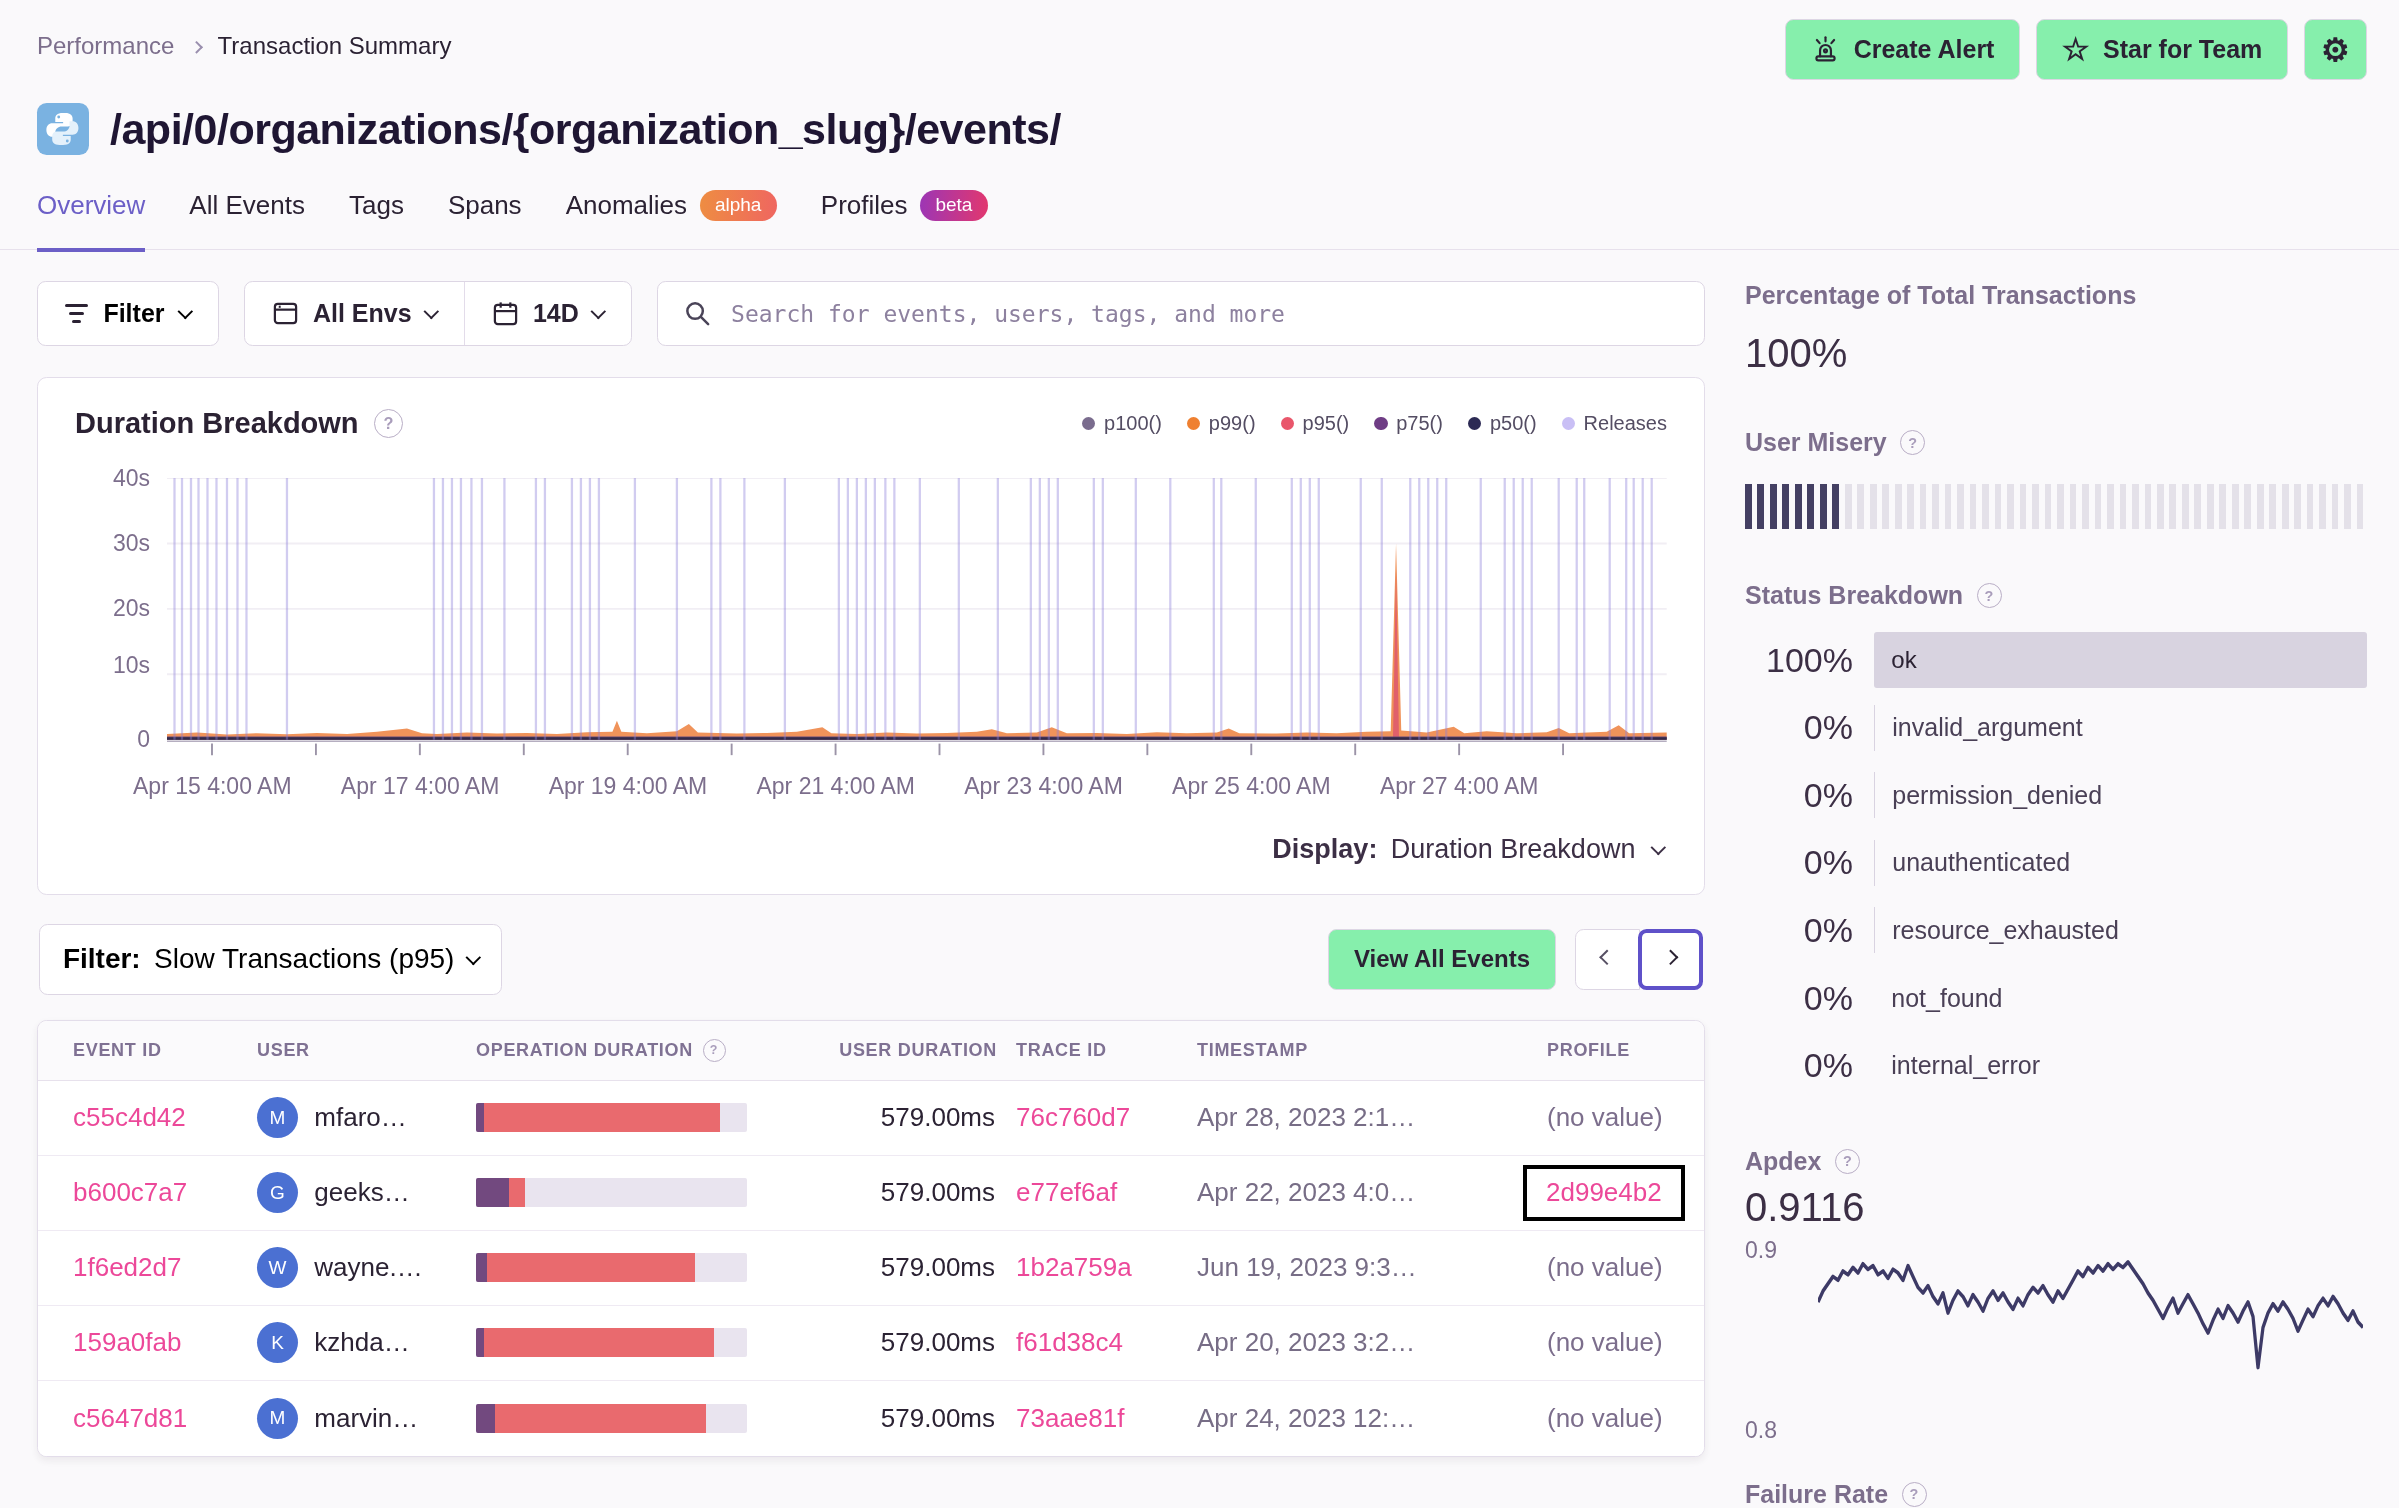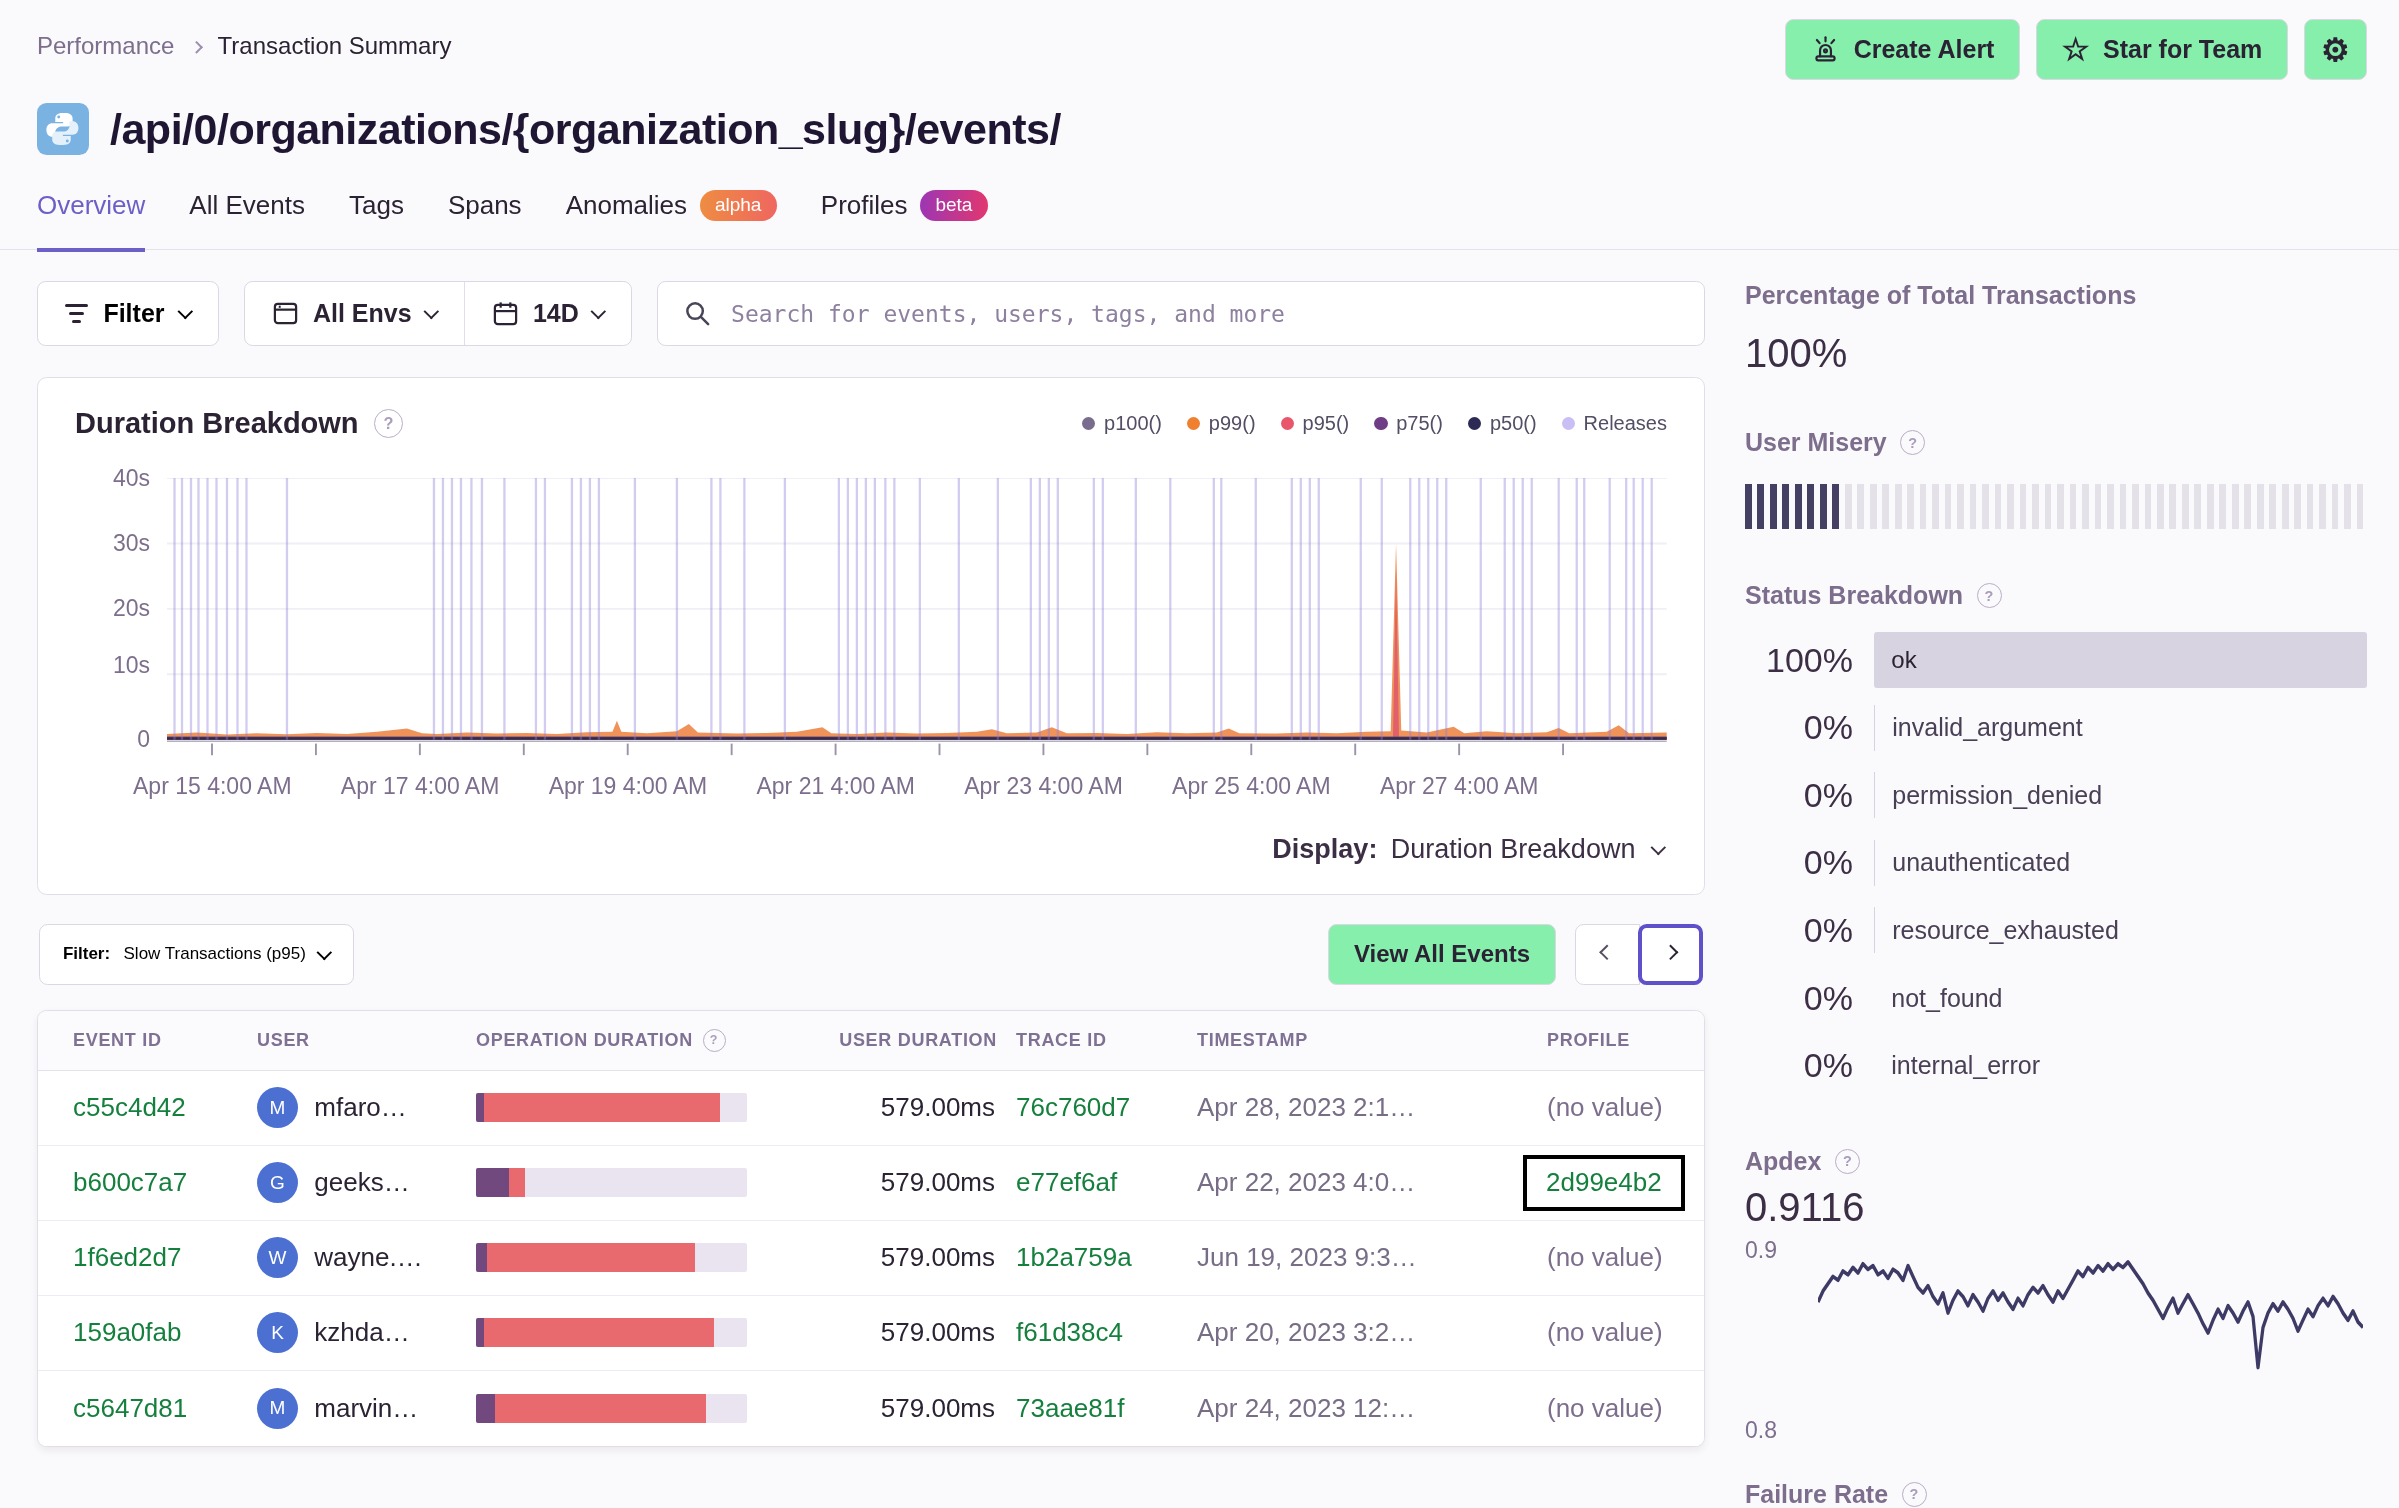--- a/index.html
+++ b/index.html
@@ -51,37 +51,37 @@
   .ylabels{width:75px;position:relative;flex:none;margin-right:17.3px;height:281px}
   .ylabel{position:absolute;right:0;font-size:23px;color:#7c6e8c}
   .plot{flex:1;position:relative}
   svg.dchart{display:block;width:100%;height:281px}
   .xlabels{position:relative;height:46px;margin-top:0}
   .xlabel{position:absolute;font-size:23px;color:#7c6e8c;transform:translateX(-50%);white-space:nowrap;top:13.4px}
   .chart-foot{display:flex;justify-content:flex-end;align-items:center;gap:13.4px;padding:29px 3.8px 15.4px;font-size:27px;color:#3c2f45}
   .display-label{font-weight:700}
   .chart-foot .chev{color:#3c2f45;margin-left:3.8px}
   .table-controls{display:flex;justify-content:space-between;align-items:center;margin:29px 1.9px 25px}
-  .filter-sel{gap:13.4px;padding:12px 23px;font-size:17px;height:61px;cursor:pointer}
+  .filter-sel{gap:13.4px;padding:12px 23px;font-size:28px;height:71px;cursor:pointer}
   .filter-sel b{font-weight:700}
   .tc-right{display:flex;gap:19px;align-items:center}
   .view-all{height:61px;font-size:24px}
   .pager{display:flex;align-items:center}
   .pg{width:65px;height:61px;background:#fff;border:1.4px solid #ddd6e4;display:flex;align-items:center;justify-content:center;cursor:pointer;color:#564f63}
   .pg.prev{border-radius:8.6px 0 0 8.6px}
   .pg.next{border-radius:8.6px;border:4.3px solid #5f51c9;margin-left:-1.9px;color:#2b2233}
   .table-card{overflow:hidden;box-shadow:0 3.8px 7.7px rgba(50,40,60,.07)}
   .thead,.trow{display:grid;grid-template-columns:184px 219px 336px 204px 181px 317px 1fr;padding:0 35px;align-items:center}
   .thead{height:60px;background:#fbfafc;border-bottom:1.4px solid #e7e1ec;color:#7f7193;font-size:18px;font-weight:700;letter-spacing:0.7px}
   .th{display:flex;gap:9.6px;align-items:center}
   .th.right{justify-content:flex-end;padding-right:19px}
   .th .help{width:23px;height:23px;font-size:12.5px;border-width:1.4px}
   .trow{height:75px;border-bottom:1.4px solid #efeaf3;font-size:26px;background:#fff}
   .trow:last-child{border-bottom:none}
-  .link{color:#15803d;cursor:pointer;text-decoration:none}
+  .link{color:#ec4899;cursor:pointer;text-decoration:none}
   .user-cell{display:flex;align-items:center;gap:16.3px}
   .avatar{width:41px;height:41px;border-radius:50%;background:#4b70d2;color:#fff;font-size:19px;display:flex;align-items:center;justify-content:center;flex:none}
   .uname{color:#2b2233}
   .opbar{width:271px;height:29px;background:#e9e4ef;border-radius:1.9px;display:flex;overflow:hidden}
   .opbar i{display:block;height:100%}
   .seg-p{background:#72497f}.seg-r{background:#e96a6e}
   .total{text-align:right;padding-right:21px;color:#2b2233}
   .timestamp{color:#776d86}
   .profile-cell{padding-left:33px}
   .noval{color:#7c6e8c}

